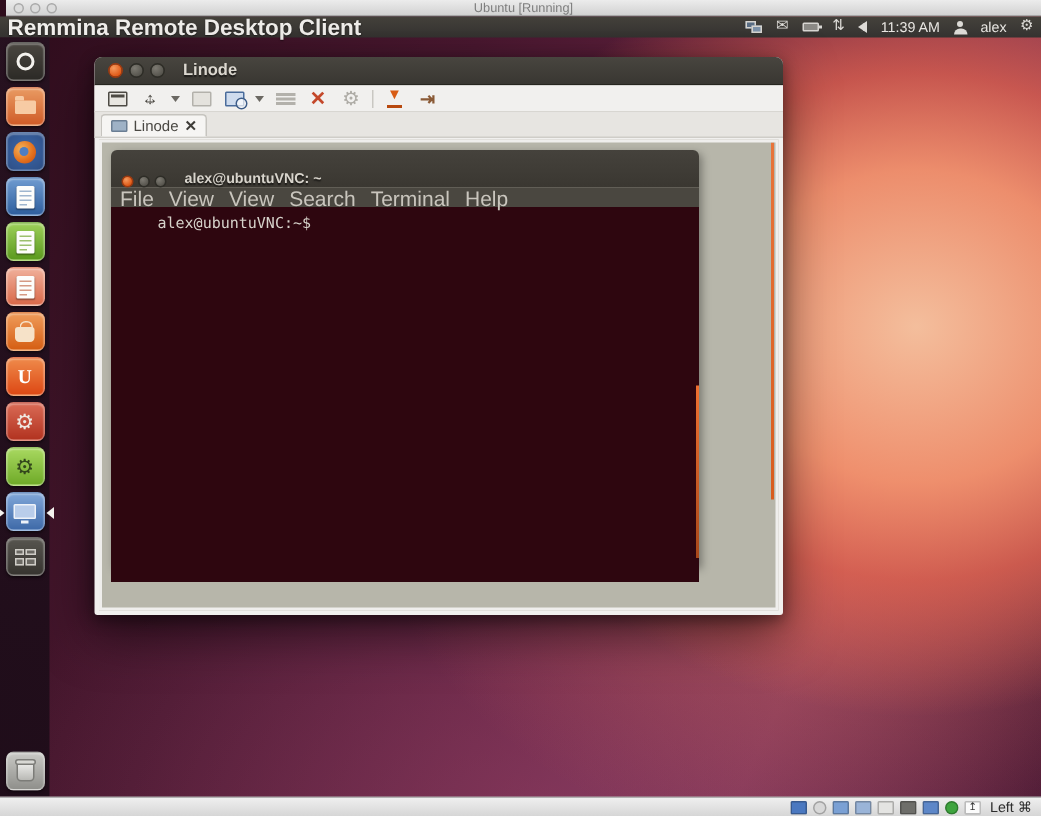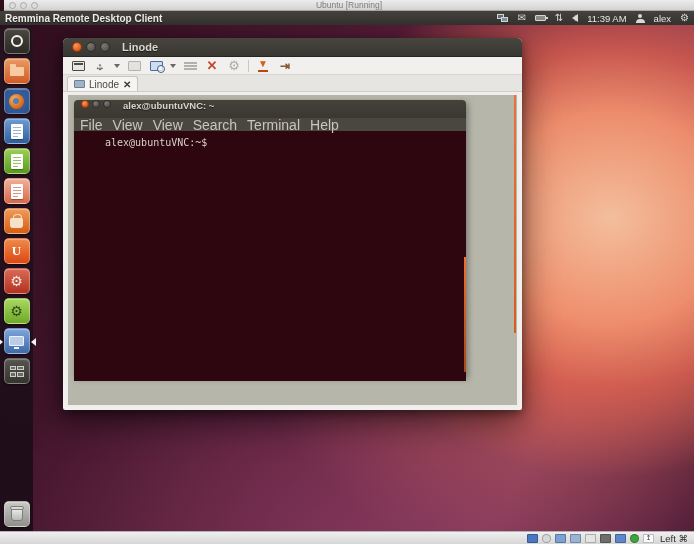--- a/index.html
+++ b/index.html
@@ -19,21 +19,21 @@
     background:linear-gradient(#ececec,#d2d2d2); border-bottom:1px solid #a8a8a8;
     display:flex; align-items:center; }
   .mac-lights { position:absolute; left:5px; top:2px; display:flex; gap:4px; }
   .mac-light { width:7px; height:7px; border-radius:50%; border:1px solid #a9a9a9; background:#dcdcdc; }
   .mac-title { width:100%; text-align:center; font-size:8.5px; color:#7d7d7d; }
 
   
   .top-panel { position:absolute; top:11px; left:0; right:0; height:14px;
     background:linear-gradient(#45423c,#343230); color:#fff;
     display:flex; align-items:center; justify-content:space-between; padding:0 5px; }
-  .panel-title { font-size:10px; font-weight:bold; color:#f1efec; text-shadow:0 1px 1px rgba(0,0,0,.5); }
+  .panel-title { font-size:15px; font-weight:bold; color:#f1efec; text-shadow:0 1px 1px rgba(0,0,0,.5); }
   .tray { display:flex; align-items:center; gap:9px; font-size:9.5px; color:#e8e6e2; }
   .tray .glyph { font-size:10px; line-height:10px; color:#dcdad6; }
   .net-icon { position:relative; width:11px; height:8px; }
   .net-icon i { position:absolute; width:7px; height:5px; border:1px solid #d8d6d2; background:#5a6e86; display:block; }
   .net-icon i:first-child { left:0; top:0; }
   .net-icon i:last-child { left:4px; top:3px; background:#7e93ab; }
   .batt-icon { width:11px; height:6px; border:1px solid #d8d6d2; border-radius:1px; position:relative; background:#8c8a86; }
   .batt-icon::after { content:""; position:absolute; right:-3px; top:1px; width:2px; height:2px; background:#d8d6d2; }
   .spk-icon { width:0; height:0; border-top:4px solid transparent; border-bottom:4px solid transparent; border-right:6px solid #dcdad6; position:relative; }
   .spk-icon::after { content:""; position:absolute; left:1px; top:-3px; width:3px; height:6px; border-right:1.5px solid #dcdad6; border-radius:0 3px 3px 0; }
@@ -130,22 +130,22 @@
     background:#b7b6aa; border:2px solid #efeeec; overflow:hidden; }
 
   
   .ol-right-edge { position:absolute; right:1px; top:0; width:2px; height:238px; background:linear-gradient(#e8743a,#d85c1e); }
   .ol-term-right { position:absolute; left:396px; top:162px; width:2px; height:115px; background:linear-gradient(#f07030,#a8481a); }
   .ol-bottom { position:absolute; left:2px; top:311px; width:370px; height:2px; background:#e2622a; }
 
   
   .term { position:absolute; left:6px; top:5px; width:392px; height:277px; border-radius:4px 4px 0 0;
     box-shadow:2px 2px 6px rgba(0,0,0,.35); }
-  .term-titlebar { height:18px; border-radius:4px 4px 0 0; background:linear-gradient(#474artifacts4,#3a3731);
-    background:linear-gradient(#45423c,#3a3731); display:flex; align-items:flex-start; padding-left:7px; }
+  .term-titlebar { height:25px; border-radius:4px 4px 0 0; background:linear-gradient(#474artifacts4,#3a3731);
+    background:linear-gradient(#45423c,#3a3731); display:flex; align-items:flex-end; padding-left:7px; }
   .twbtn { width:8px; height:8px; border-radius:50%; margin-right:3px; }
   .twbtn-close { background:radial-gradient(circle at 35% 30%, #f59a5e, #df5a18 70%); border:1px solid #9c3a10; }
   .twbtn-gray { background:radial-gradient(circle at 35% 30%, #7d7a72, #55534c 75%); border:1px solid #2e2d27; }
   .term-title { margin-left:9px; font-size:9.5px; font-weight:bold; color:#d8d4cc; text-shadow:0 1px 1px rgba(0,0,0,.6); }
   .term-menubar { height:13px; background:#4a4740; display:flex; align-items:center; gap:10px; padding-left:6px; }
   .menu-item { font-size:14px; color:#c9c5bd; }
   .term-body { height:250px; background:#2e060f; padding:1px 3px; }
   .prompt { font-family:"DejaVu Sans Mono", monospace; font-size:10px; color:#d6d2ca; white-space:pre;margin-left:28px; }
 
   

